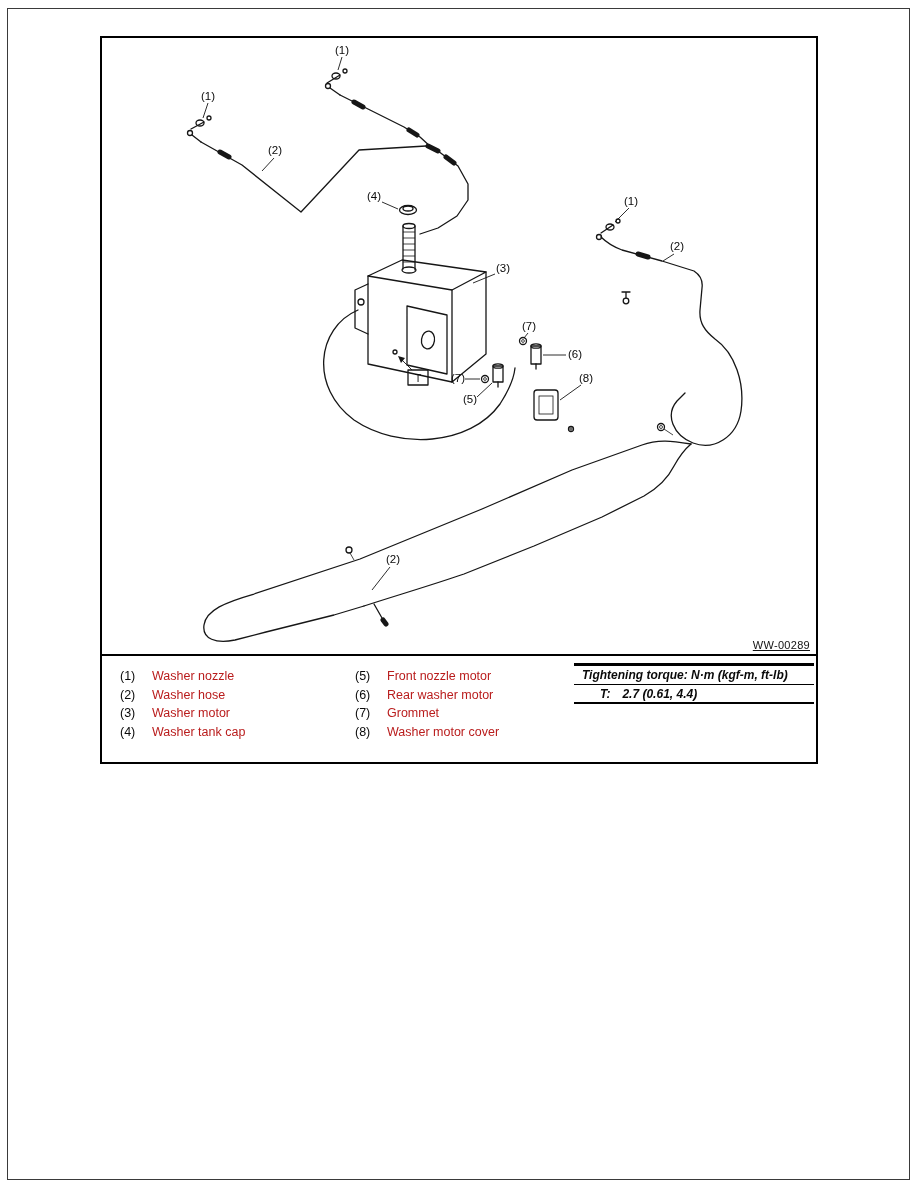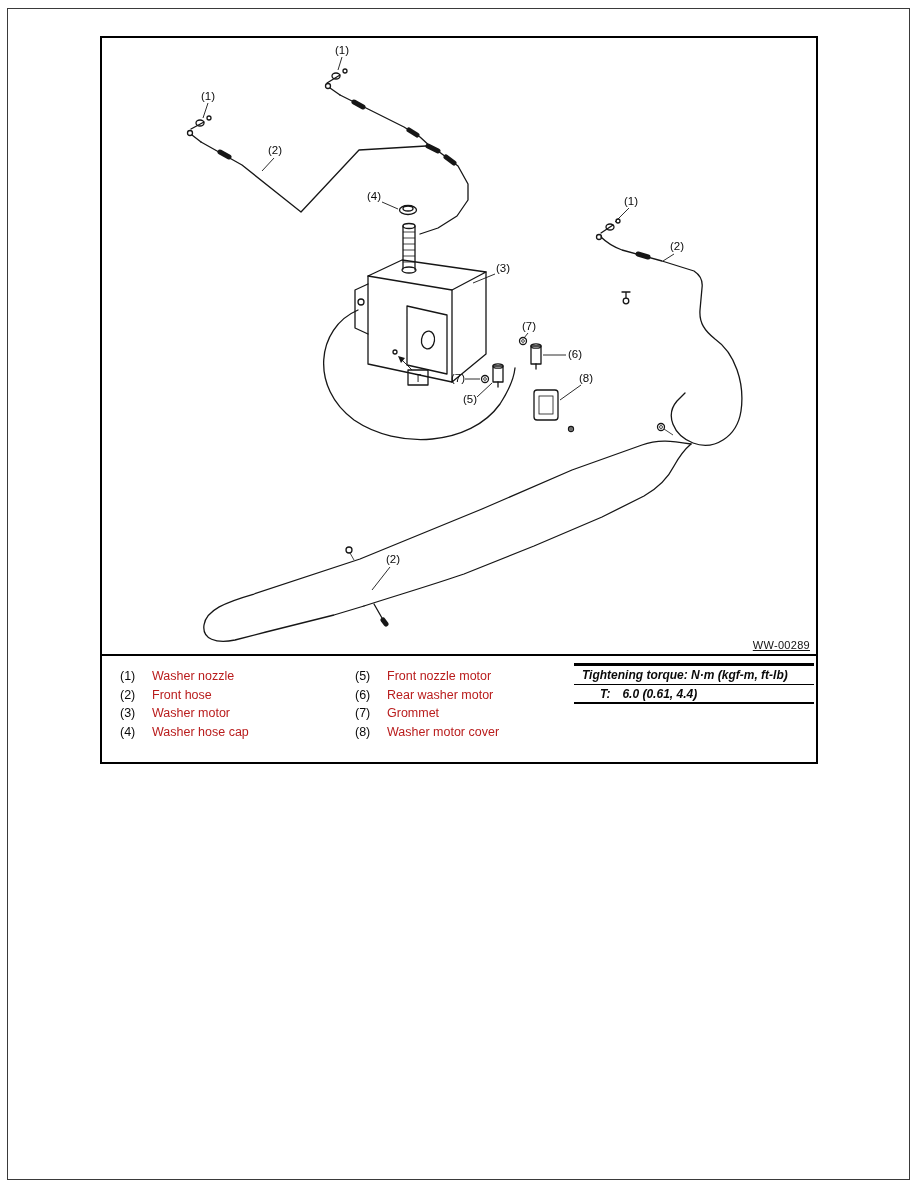--- a/index.html
+++ b/index.html
@@ -198,29 +198,29 @@
   </div>
 
   <div class="legend-area">
     <div class="legend-col a">
       <div class="legend-row">
         <span class="lnum">(1)</span>
         <span class="llabel">Washer nozzle</span>
       </div>
       <div class="legend-row">
         <span class="lnum">(2)</span>
-        <span class="llabel">Front hose</span>
+        <span class="llabel">Washer hose</span>
       </div>
       <div class="legend-row">
         <span class="lnum">(3)</span>
         <span class="llabel">Washer motor</span>
       </div>
       <div class="legend-row">
         <span class="lnum">(4)</span>
-        <span class="llabel">Washer hose cap</span>
+        <span class="llabel">Washer tank cap</span>
       </div>
     </div>
     <div class="legend-col b">
       <div class="legend-row">
         <span class="lnum">(5)</span>
         <span class="llabel">Front nozzle motor</span>
       </div>
       <div class="legend-row">
         <span class="lnum">(6)</span>
         <span class="llabel">Rear washer motor</span>
@@ -233,18 +233,18 @@
         <span class="lnum">(8)</span>
         <span class="llabel">Washer motor cover</span>
       </div>
     </div>
     <div class="torque-box">
       <div class="torque-row r1">
         <span>Tightening torque: N·m (kgf-m, ft-lb)</span>
       </div>
       <div class="torque-row r2">
         <span class="tsym">T:</span>
-        <span>6.0 (0.61, 4.4)</span>
+        <span>2.7 (0.61, 4.4)</span>
       </div>
     </div>
   </div>
 
 </div>
 
 </body></html>

